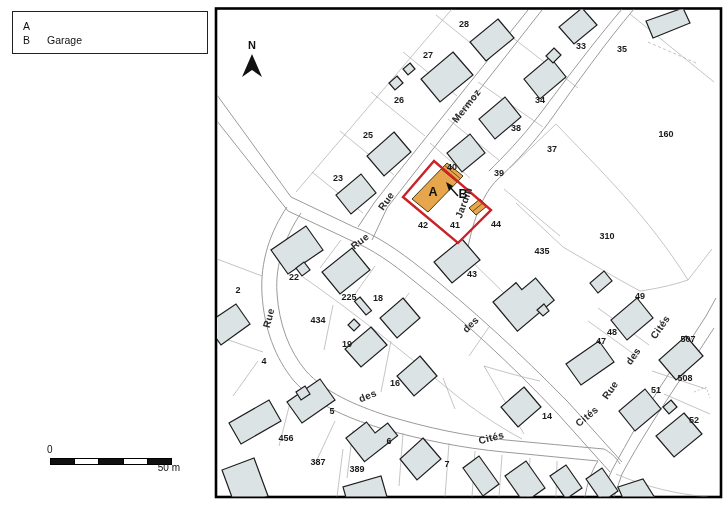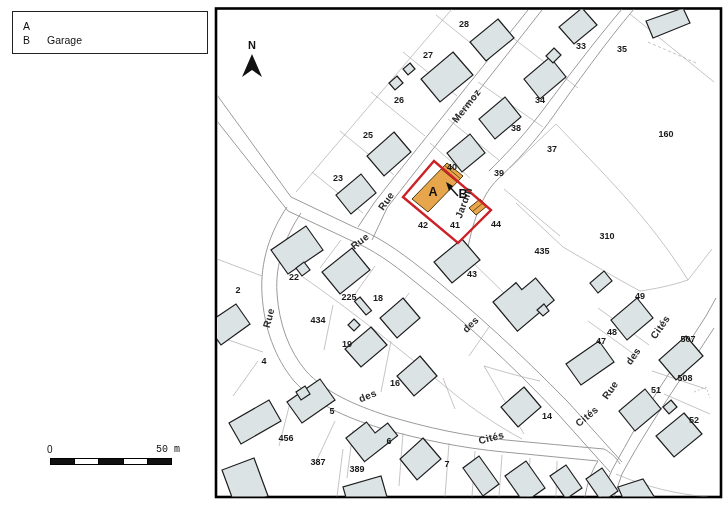--- a/index.html
+++ b/index.html
@@ -10,21 +10,21 @@
   .legend{position:absolute;left:12px;top:11px;width:176px;border:1.2px solid #222;
           background:#fff;padding:7px 8px 6px 10px;font-size:10.5px;line-height:1.35;color:#111;}
   .legend-row{display:flex;}
   .legend-key{width:24px;flex:0 0 24px;}
   .legend-label{flex:1;}
 
   
   .scalebar{position:absolute;left:50px;top:444px;width:122px;}
   .scalebar-labels{position:relative;height:12px;font-size:10px;color:#111;}
   .scalebar-zero{position:absolute;left:-3px;top:0;}
-  .scalebar-end{position:absolute;right:-8px;top:0;font-family:Liberation Mono, monospace;}
+  .scalebar-end{position:absolute;right:-8px;top:18px;}
   .scalebar-bar{margin-top:2px;height:5px;border:1px solid #000;display:flex;}
   .scalebar-seg{flex:1;}
 
   
   svg{position:absolute;left:0;top:0;}
   .bld{fill:var(--bfill,#dce3e5);stroke:#1f1f1f;stroke-width:1.2;}
   .road{fill:none;stroke:#9a9a9a;stroke-width:1;}
   .pline{fill:none;stroke:#ababab;stroke-width:0.7;}
   .redline{fill:none;stroke:var(--hstroke,#cc2127);stroke-width:2.4;}
   .orange{fill:var(--hfill,#e8a64c);stroke:#4a3a12;stroke-width:1;}

